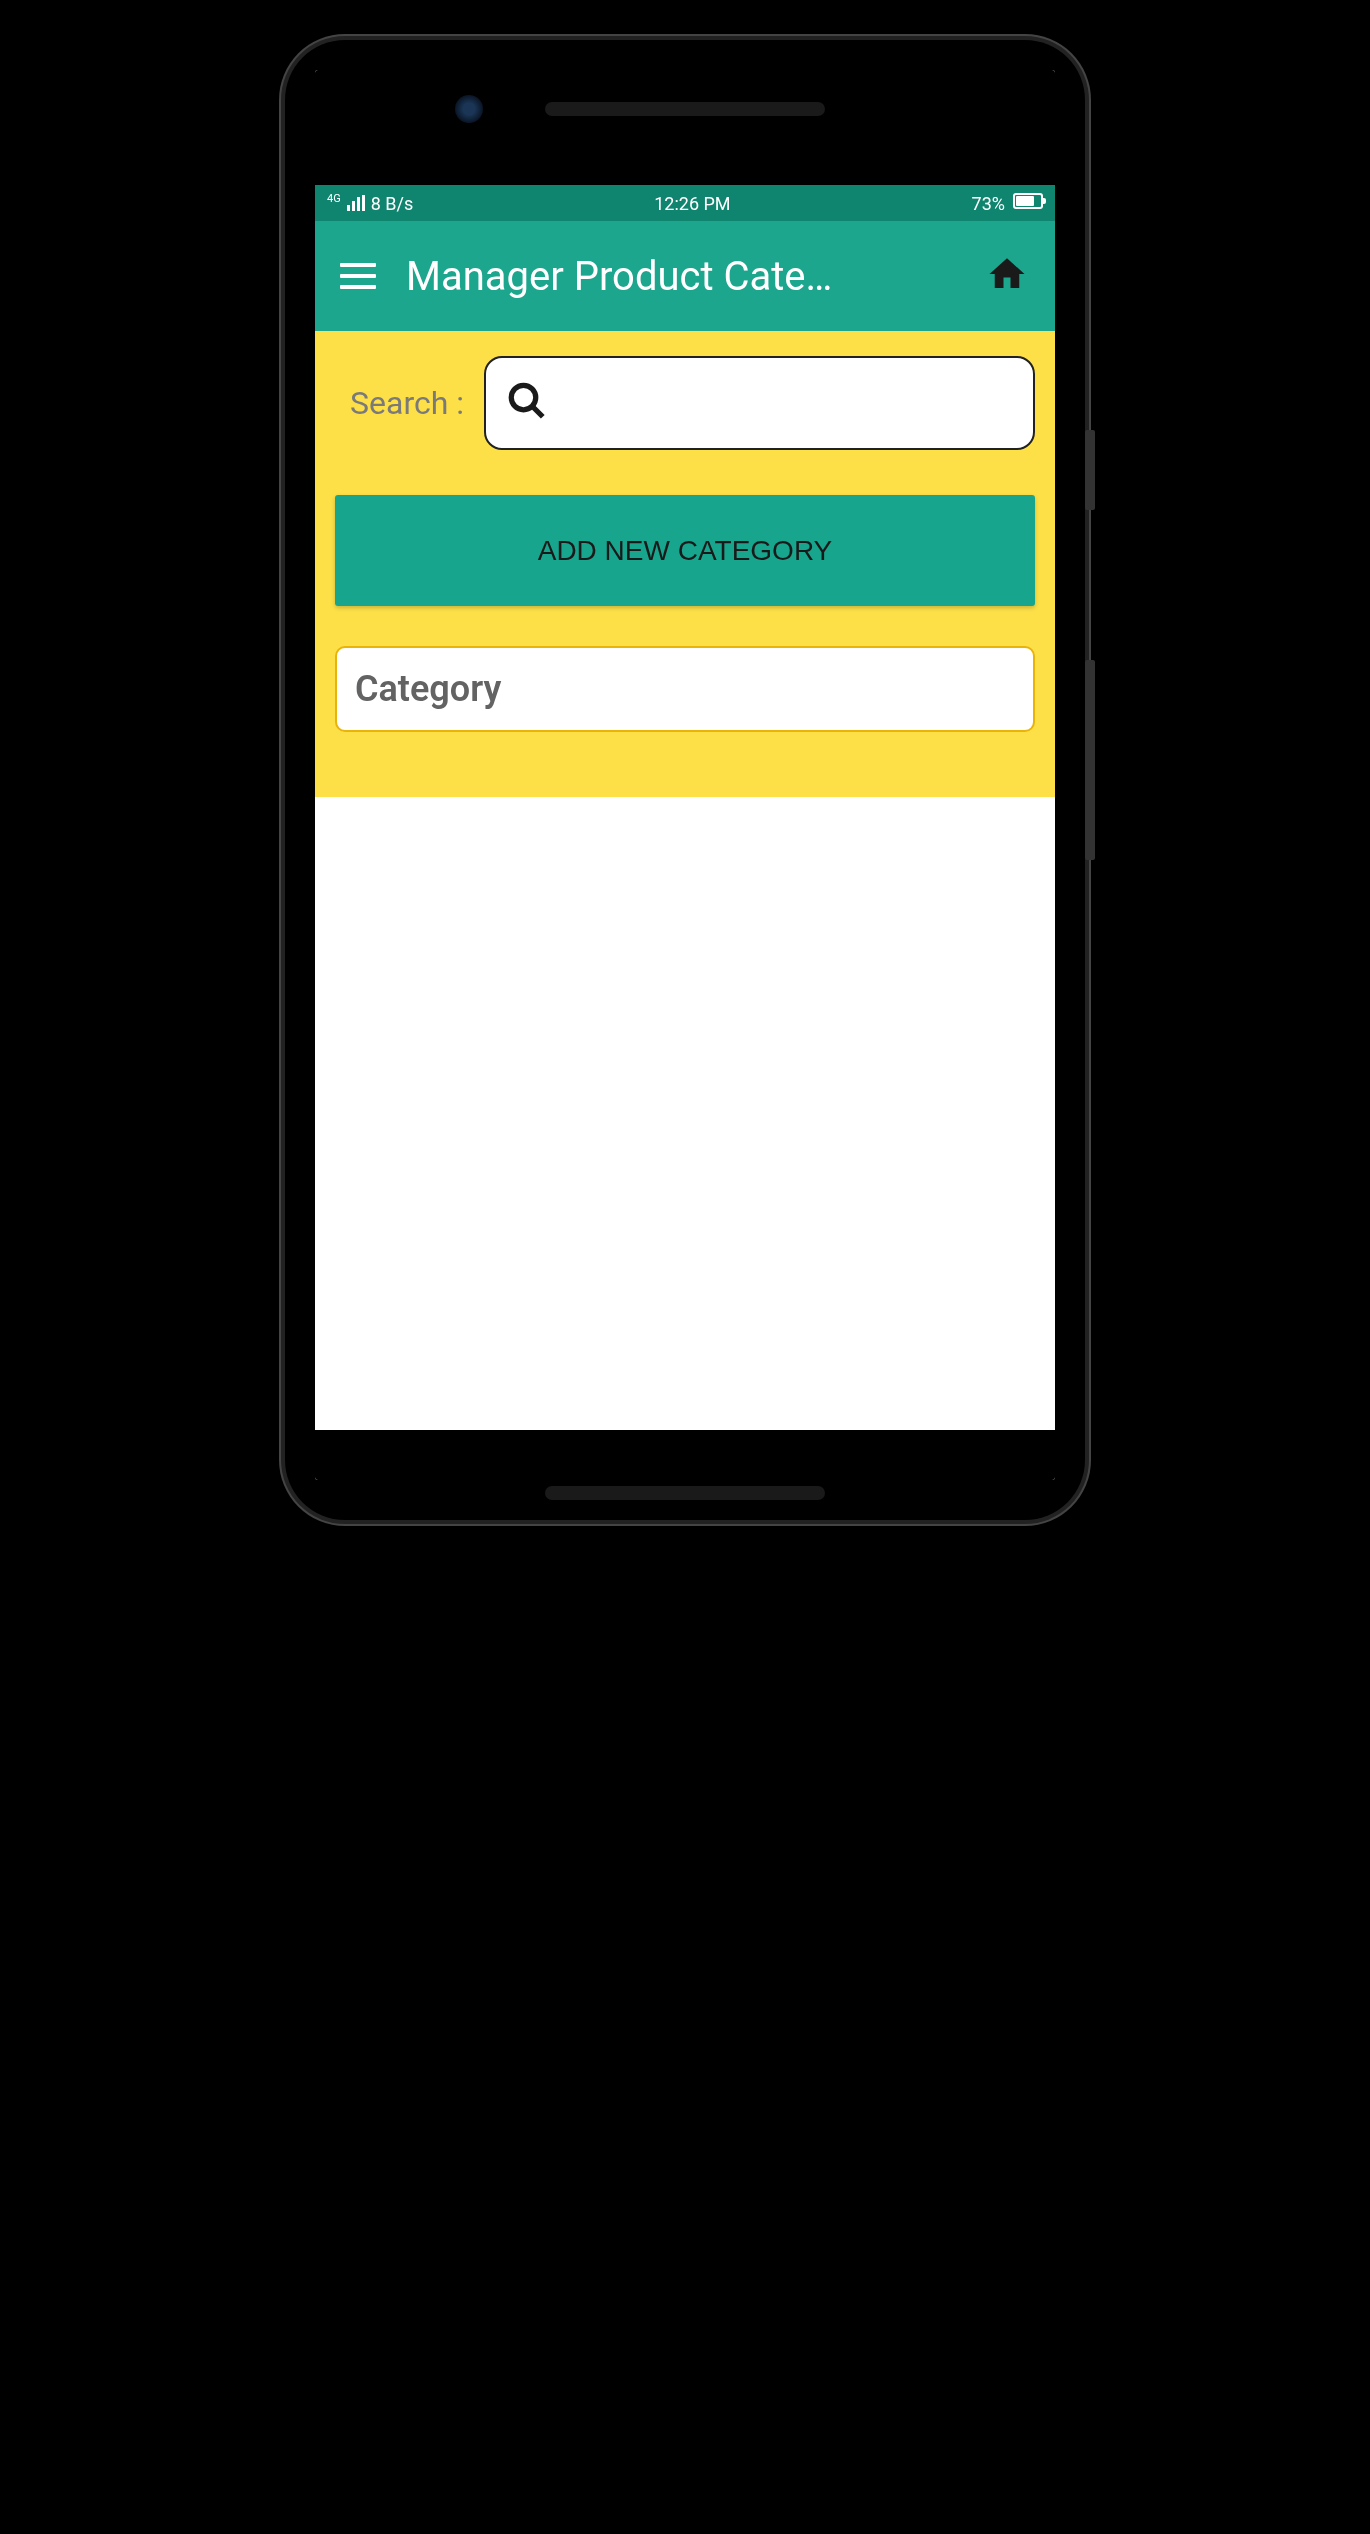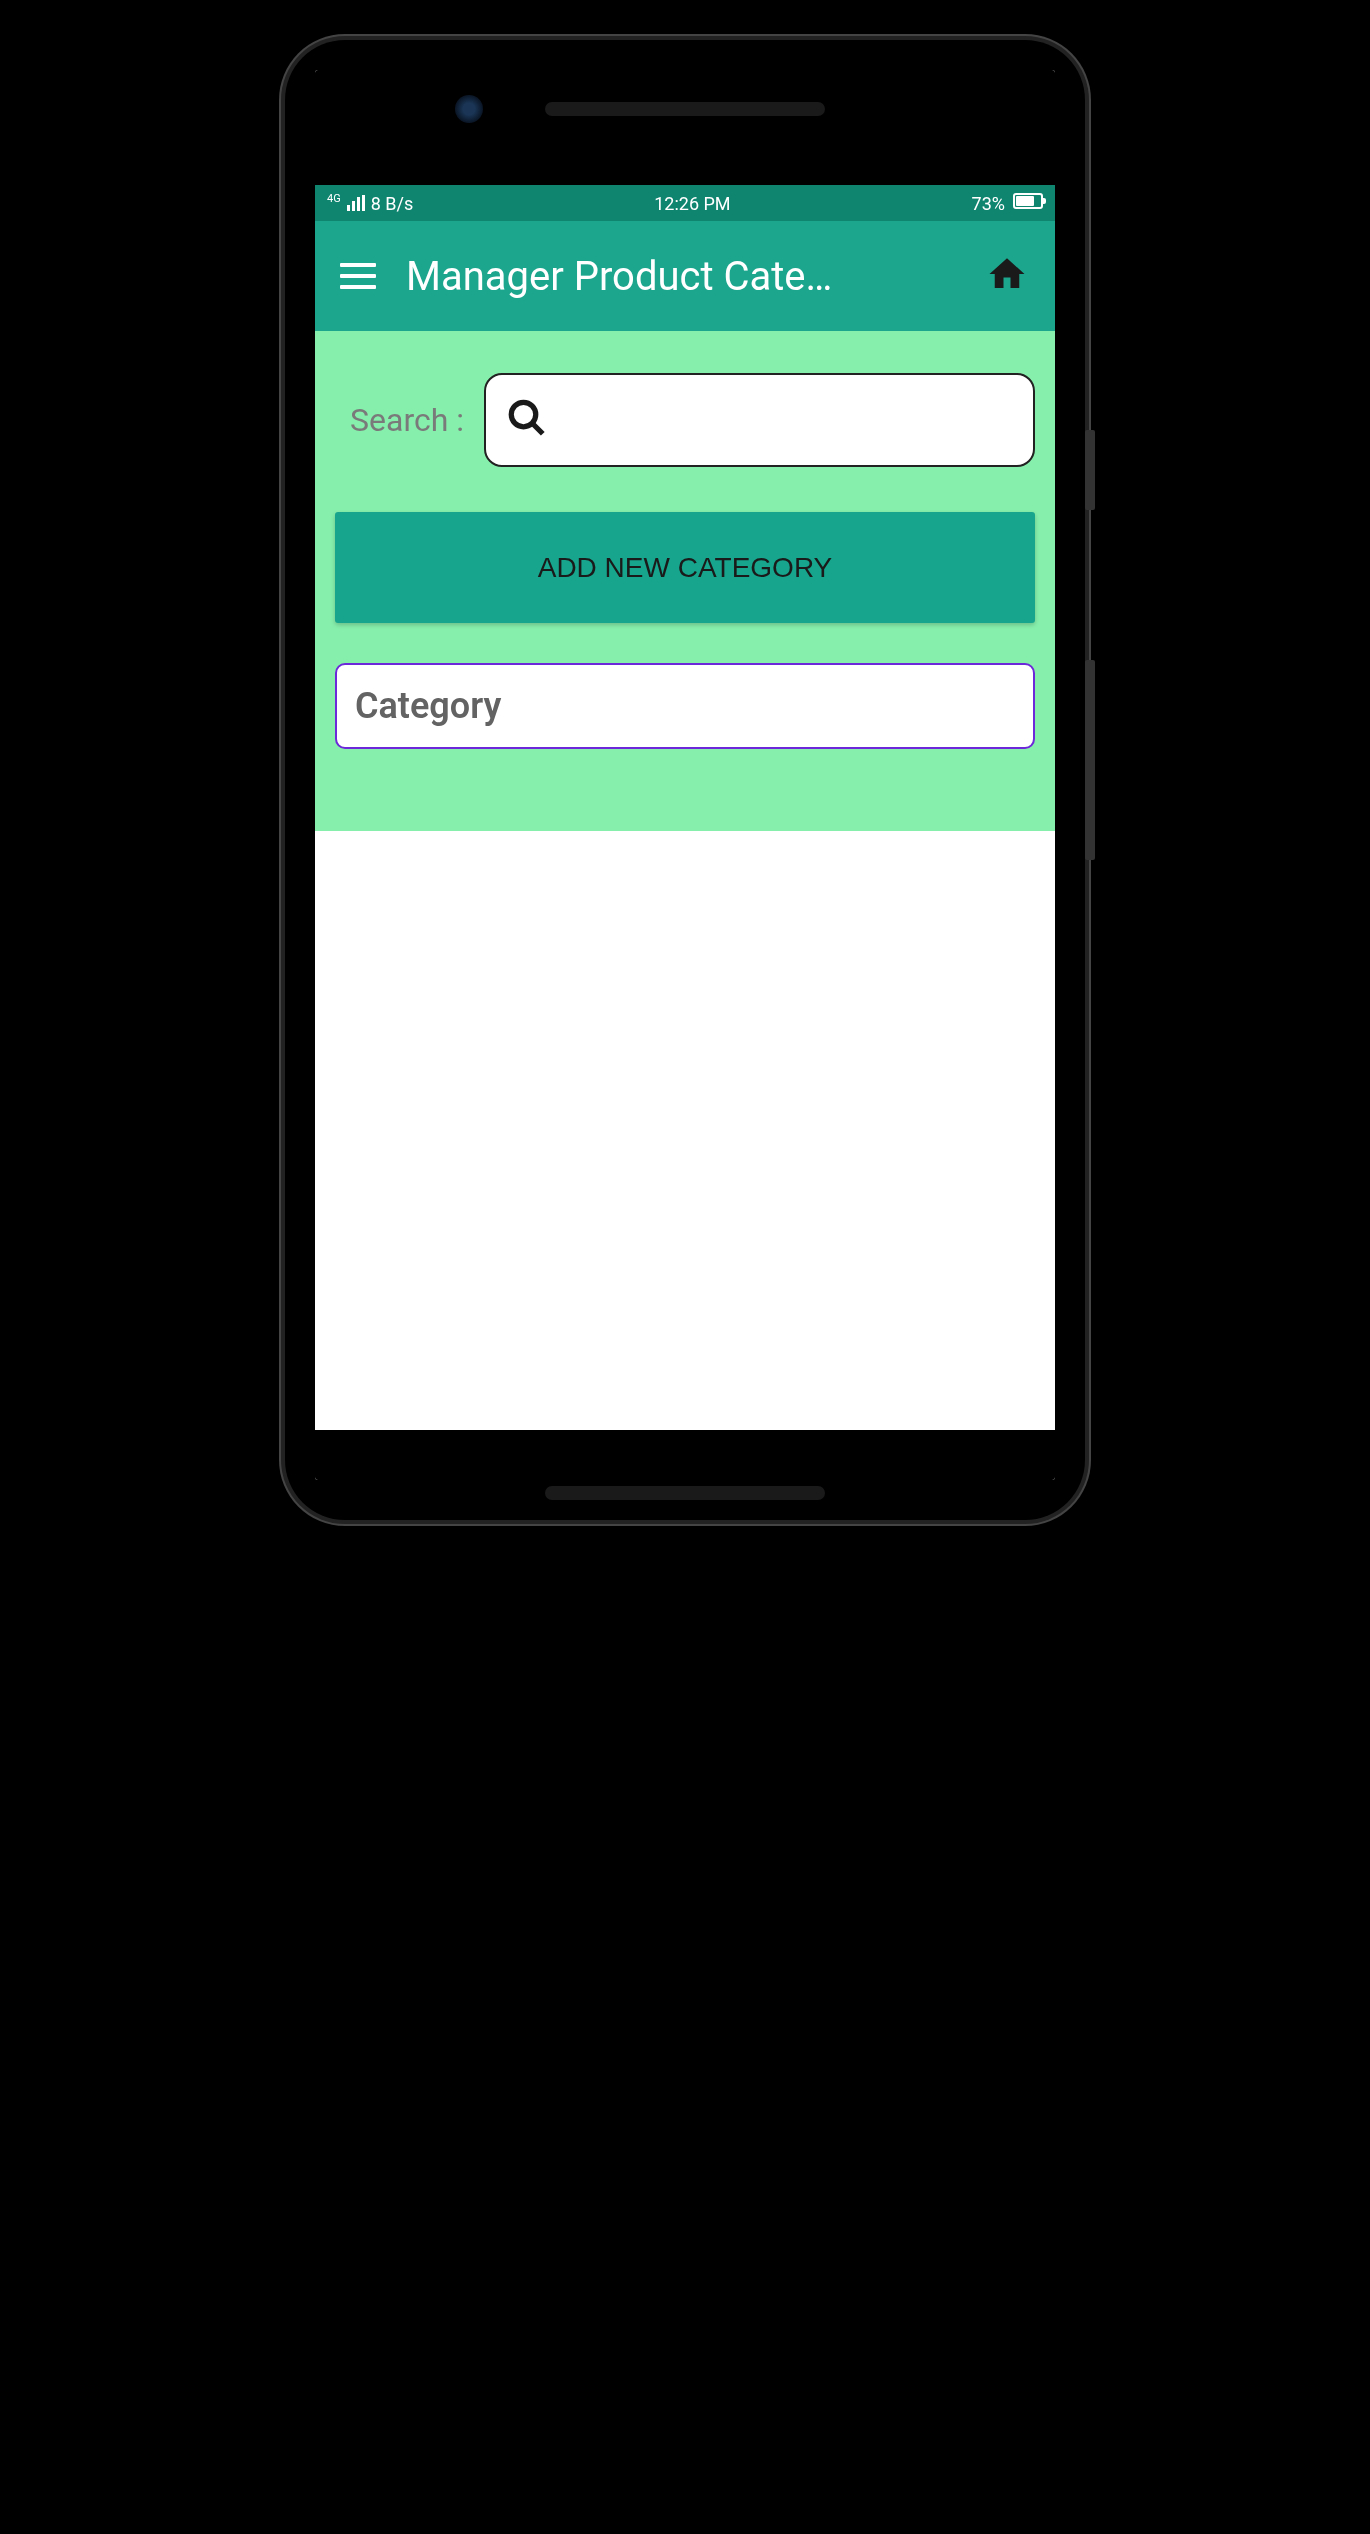--- a/index.html
+++ b/index.html
@@ -186,22 +186,22 @@
       white-space: nowrap;
       overflow: hidden;
       text-overflow: ellipsis;
     }
     
     .home-icon {
       cursor: pointer;
     }
     
     .content {
-      padding: 42px 20px;
-      background: #86efac;
+      padding: 25px 20px;
+      background: #fde047;
     }
     
     .search-row {
       display: flex;
       align-items: center;
       gap: 20px;
       margin-bottom: 45px;
     }
     
     .search-label {
@@ -240,21 +240,21 @@
       font-size: 28px;
       font-weight: 400;
       cursor: pointer;
       margin-bottom: 40px;
       box-shadow: 0 2px 4px rgba(0,0,0,0.2);
       text-align: center;
     }
     
     .field-box {
       width: 100%;
-      border: 2px solid #6d28d9;
+      border: 2px solid #eab308;
       border-radius: 10px;
       padding: 20px 18px;
       margin-bottom: 40px;
       background: #fff;
       cursor: pointer;
     }
     
     .field-box-text {
       font-size: 36px;
       color: #636363;

